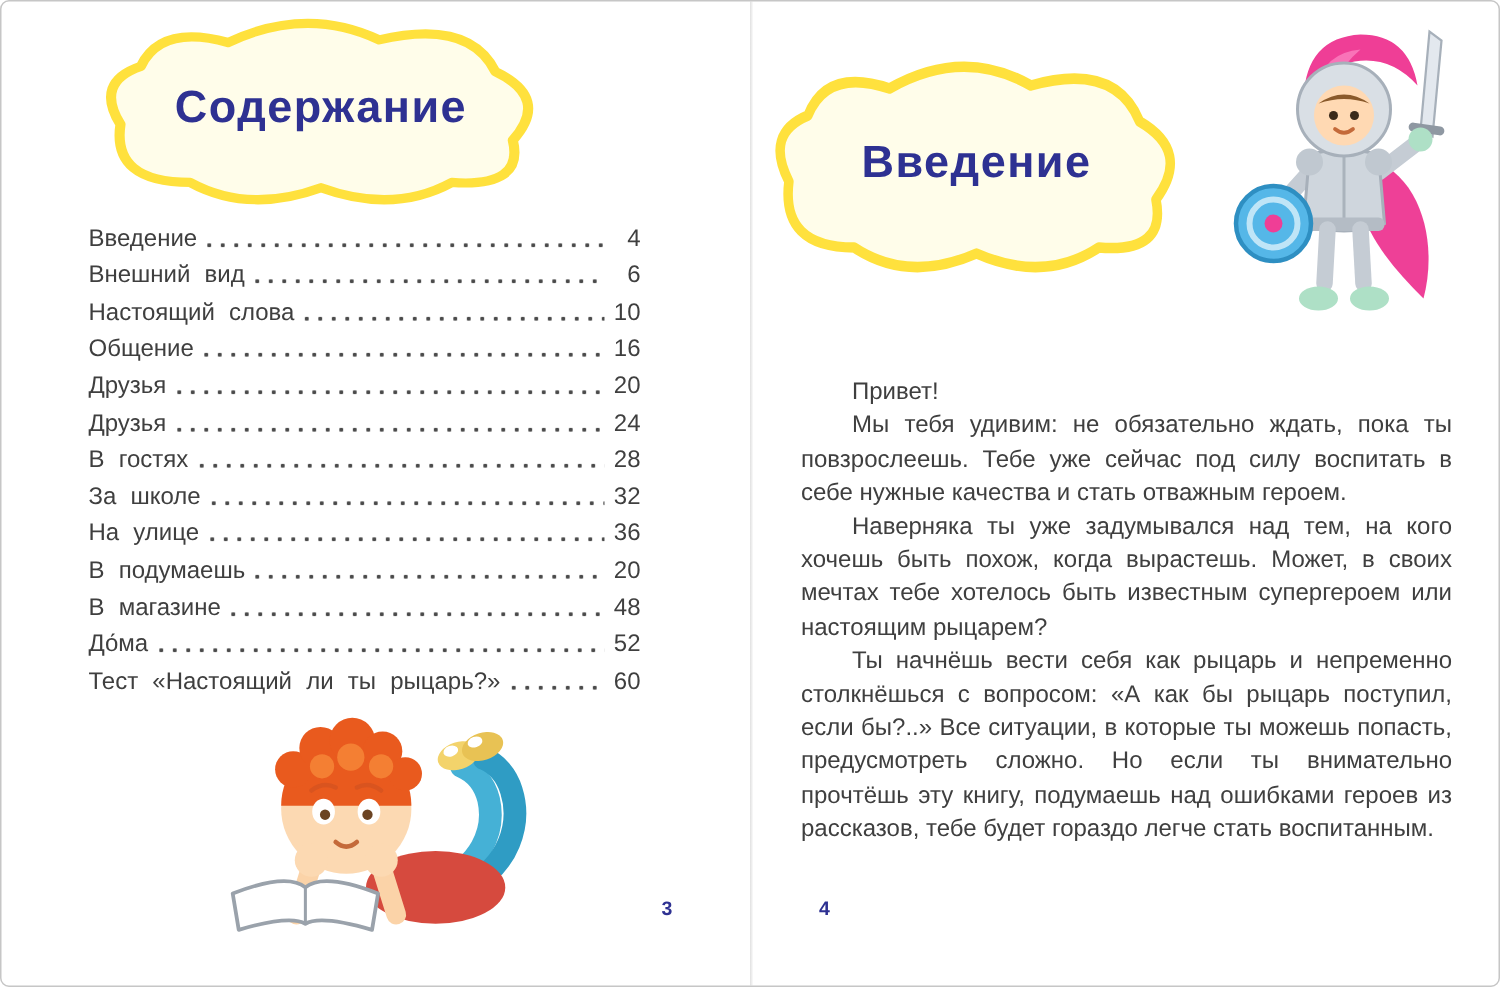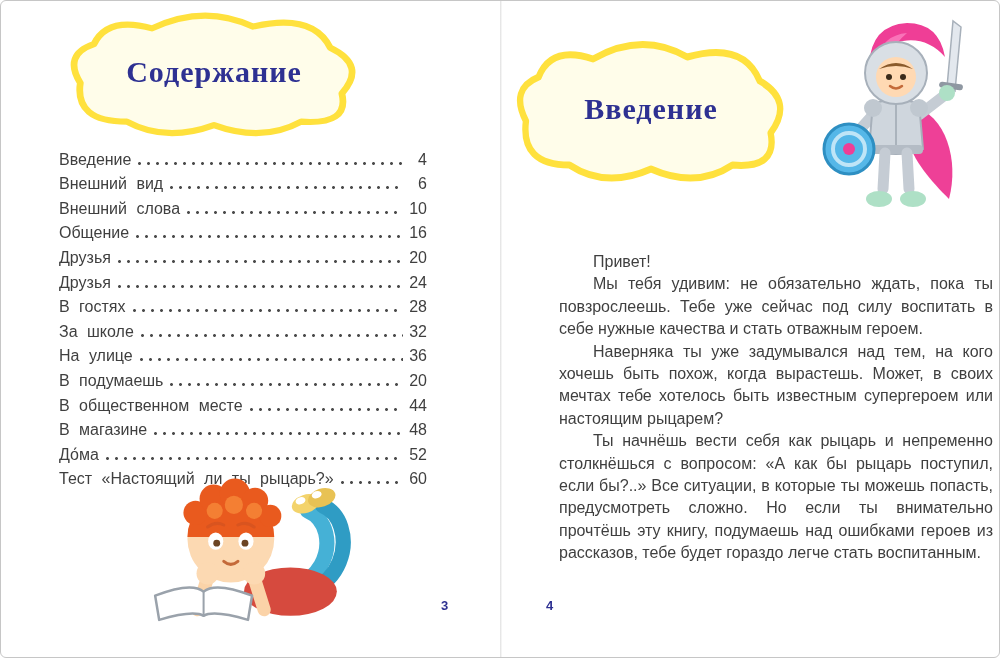--- a/index.html
+++ b/index.html
@@ -18,21 +18,21 @@
     position:absolute;left:499px;top:0;bottom:0;width:2px;
     background:linear-gradient(to right, rgba(0,0,0,0.12), rgba(0,0,0,0.02));
   }
   
   .cloud{position:absolute;}
   .cloud svg{display:block;width:100%;height:100%;}
   .cloud-title{
     position:absolute;left:0;right:0;top:50%;
     transform:translateY(-58%);
     text-align:center;
-    font-family:Liberation Serif, serif;
+    font-family:Liberation Sans, sans-serif;
     font-weight:bold;
     font-size:30px;
     letter-spacing:1px;
     color:#2e3192;
   }
   .cloud-left{left:58px;top:8px;width:310px;height:132px;}
   .cloud-right{left:505px;top:36px;width:290px;height:150px;}
 
   
   .toc{
@@ -49,21 +49,21 @@
     background-image:radial-gradient(circle, #4b4b4b 1.25px, transparent 1.6px);
     background-size:9px 5px;
     background-repeat:repeat-x;
     background-position:left bottom;
   }
   .toc-page{min-width:20px;text-align:right;}
 
   
   .intro-text{
     position:absolute;left:533px;top:250px;width:434px;
-    font-size:16px;line-height:22.4px;text-align:justify;margin-left:25px;
+    font-size:16px;line-height:22.4px;text-align:justify;
   }
   .intro-text p{margin:0;text-indent:34px;}
 
   .folio{
     position:absolute;
     font-size:13px;font-weight:bold;color:#2e3192;
   }
   .folio-left{left:440px;top:597px;}
   .folio-right{left:545px;top:597px;}
 
@@ -89,21 +89,21 @@
         <span class="toc-label">Введение</span>
         <span class="toc-dots"></span>
         <span class="toc-page">4</span>
       </div>
     <div class="toc-row">
         <span class="toc-label">Внешний вид</span>
         <span class="toc-dots"></span>
         <span class="toc-page">6</span>
       </div>
     <div class="toc-row">
-        <span class="toc-label">Внешний слова</span>
+        <span class="toc-label">Настоящий слова</span>
         <span class="toc-dots"></span>
         <span class="toc-page">10</span>
       </div>
     <div class="toc-row">
         <span class="toc-label">Общение</span>
         <span class="toc-dots"></span>
         <span class="toc-page">16</span>
       </div>
     <div class="toc-row">
         <span class="toc-label">Друзья</span>
@@ -127,25 +127,20 @@
       </div>
     <div class="toc-row">
         <span class="toc-label">На улице</span>
         <span class="toc-dots"></span>
         <span class="toc-page">36</span>
       </div>
     <div class="toc-row">
         <span class="toc-label">В подумаешь</span>
         <span class="toc-dots"></span>
         <span class="toc-page">20</span>
-      </div>
-    <div class="toc-row">
-        <span class="toc-label">В общественном месте</span>
-        <span class="toc-dots"></span>
-        <span class="toc-page">44</span>
       </div>
     <div class="toc-row">
         <span class="toc-label">В магазине</span>
         <span class="toc-dots"></span>
         <span class="toc-page">48</span>
       </div>
     <div class="toc-row">
         <span class="toc-label">До́ма</span>
         <span class="toc-dots"></span>
         <span class="toc-page">52</span>

